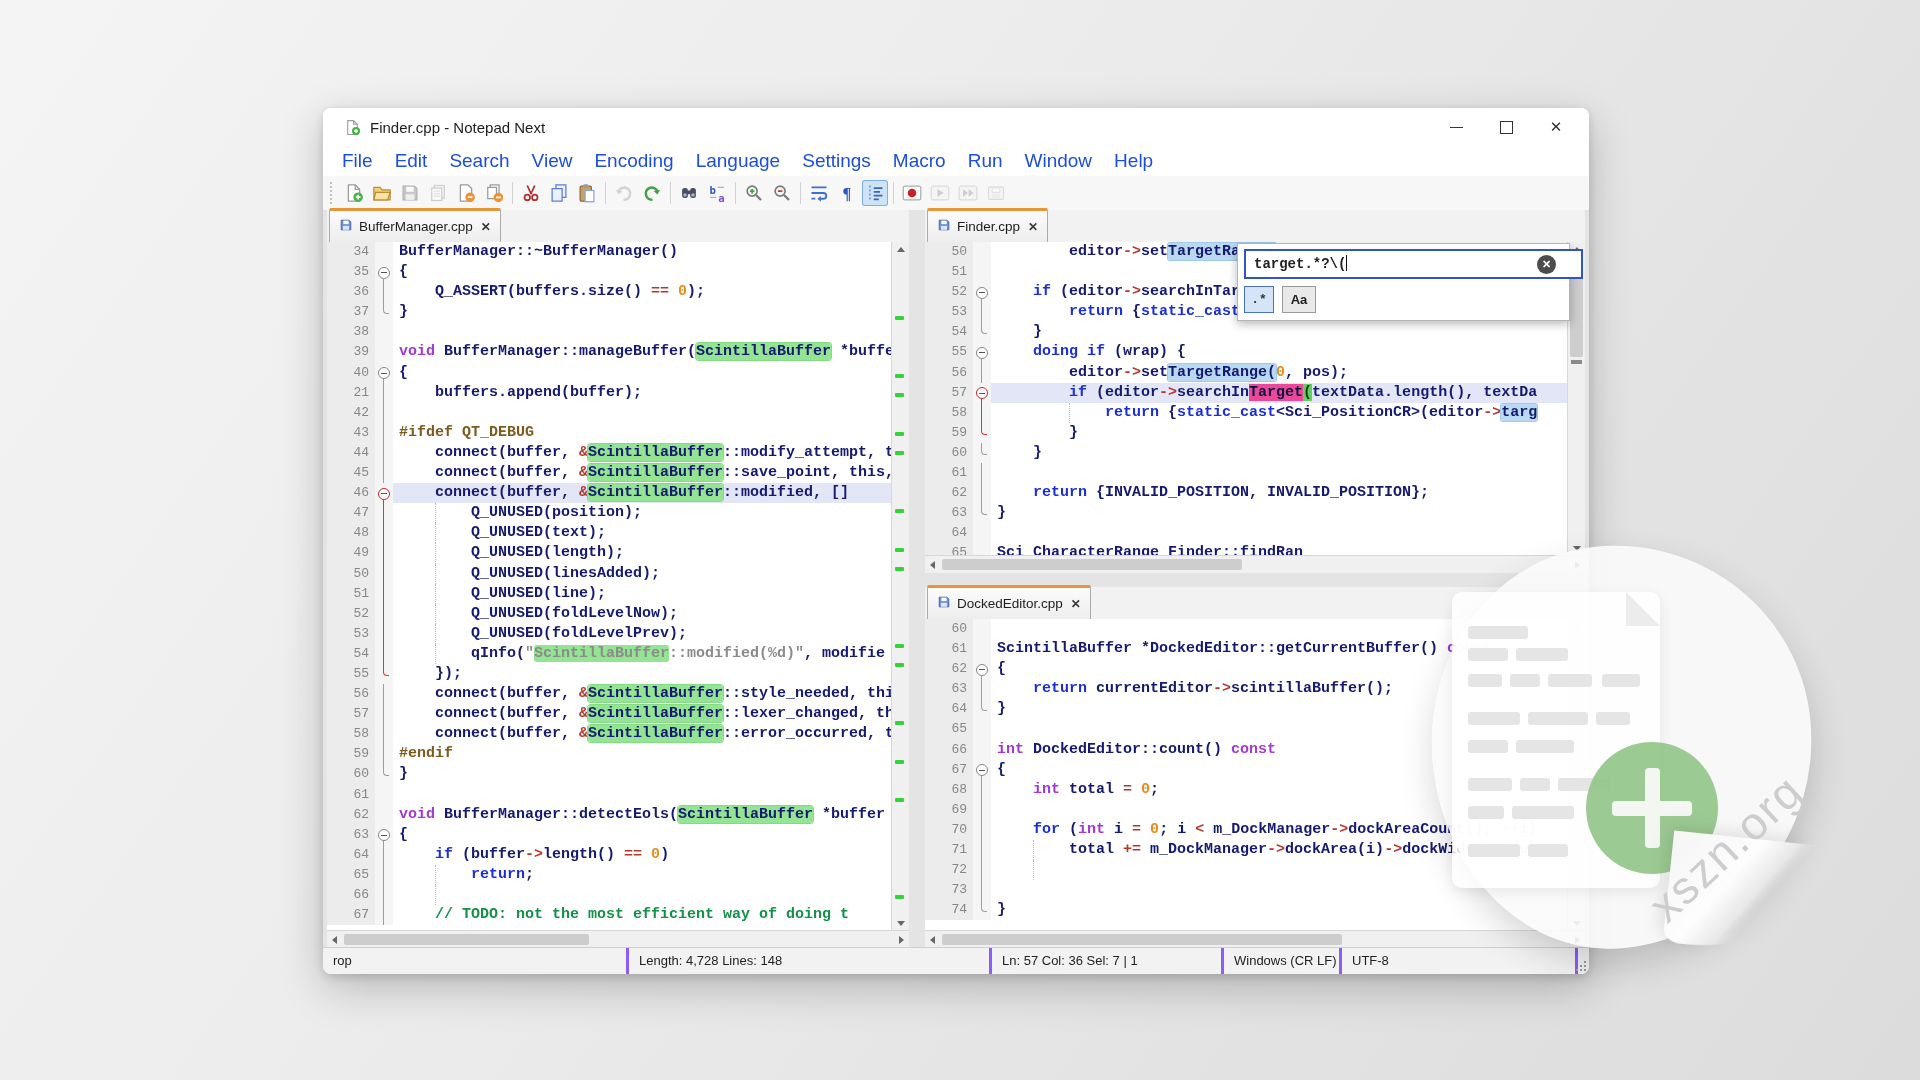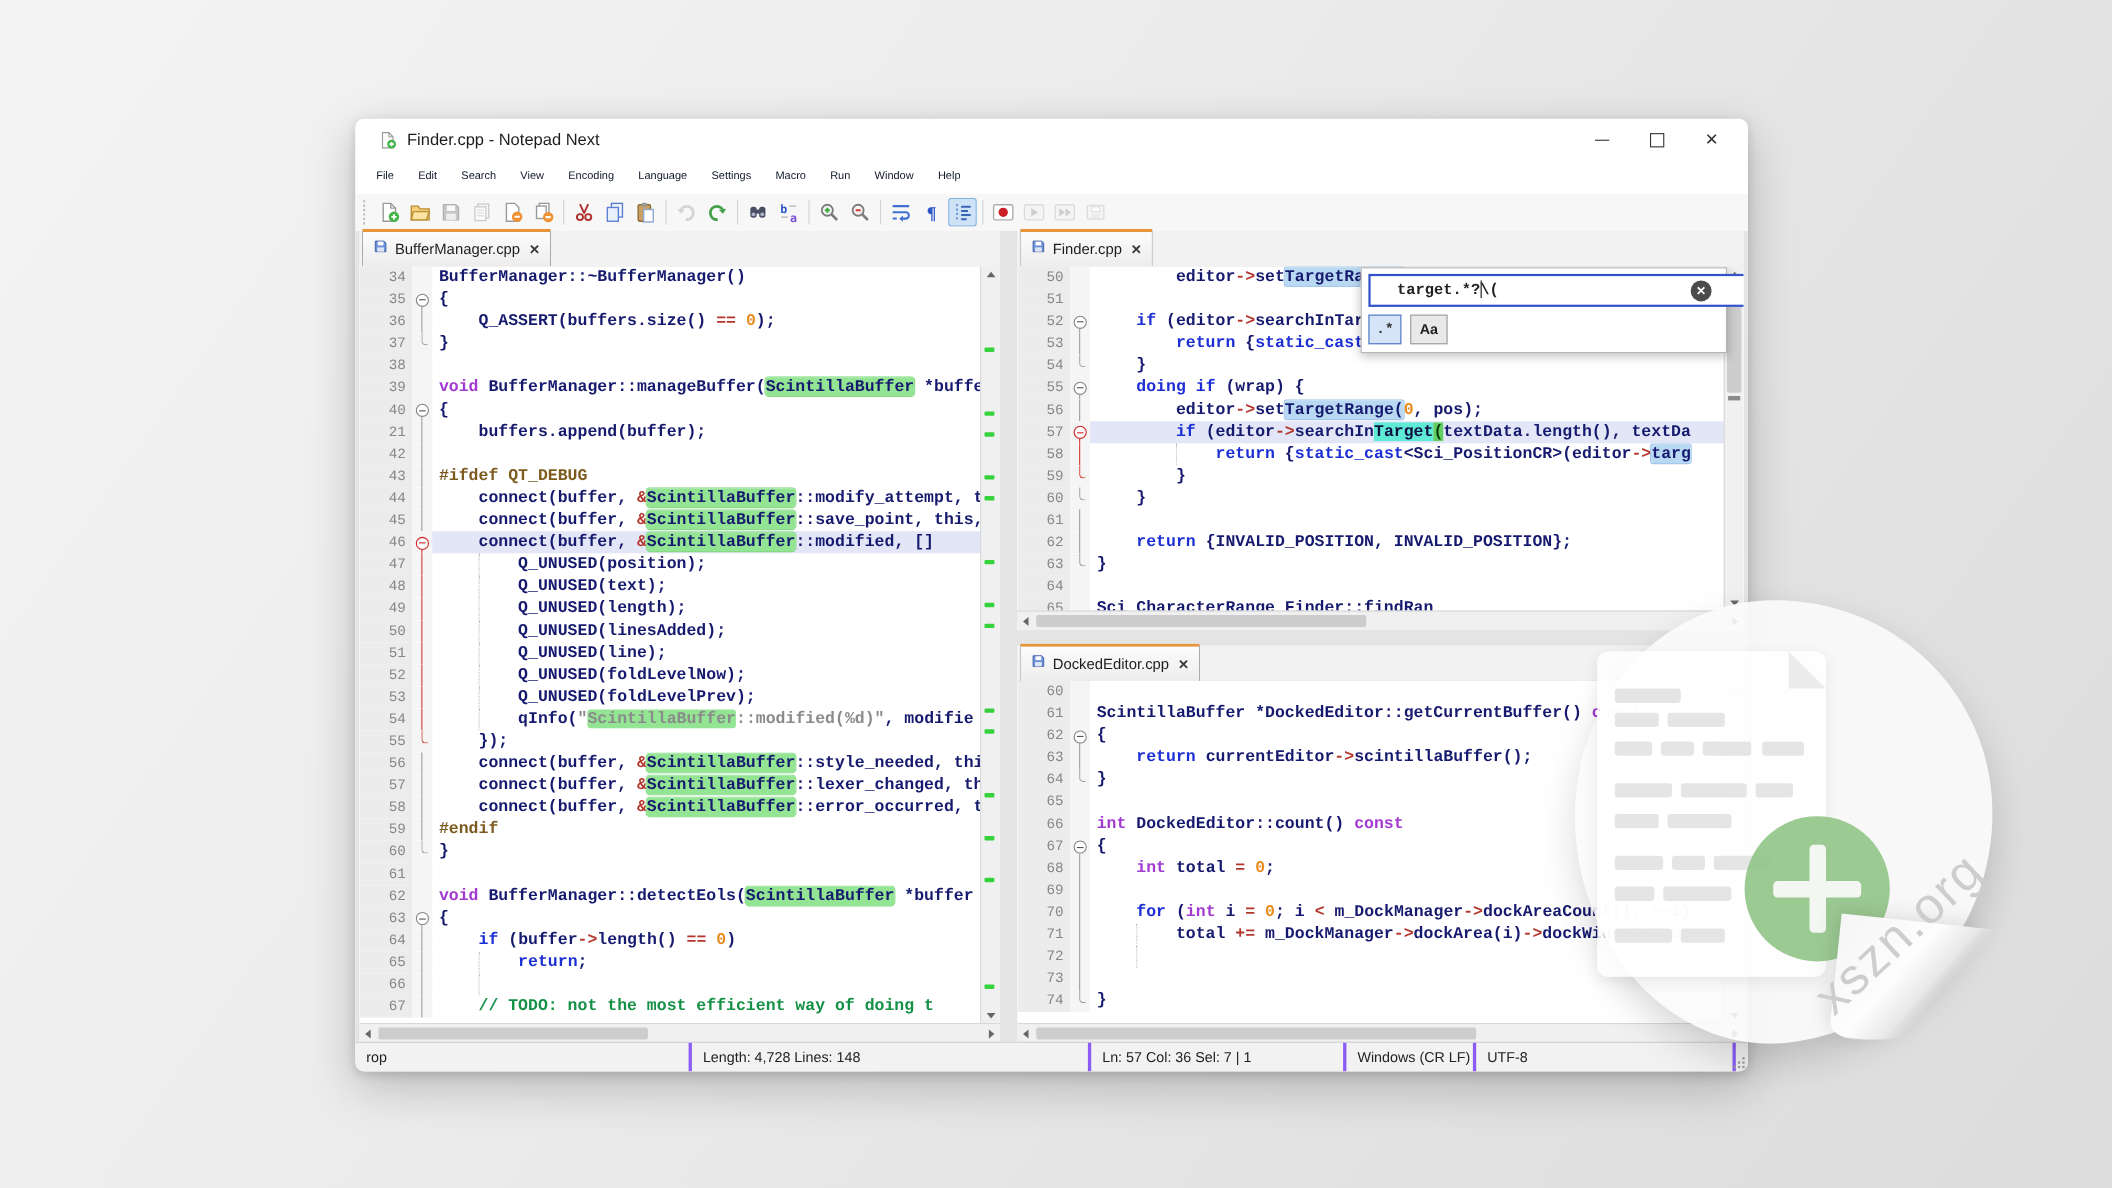--- a/index.html
+++ b/index.html
@@ -11,21 +11,21 @@
        border-radius:8px;box-shadow:0 14px 44px rgba(0,0,0,.22),0 3px 10px rgba(0,0,0,.14);overflow:hidden;}
   .titlebar{position:absolute;left:0;top:0;right:0;height:38px;background:#fff;display:flex;align-items:center;}
   .title-icon{width:17px;height:17px;margin-left:21px;}
   .title-text{margin-left:9px;font-size:15px;color:#1c1c1c;}
   .wincontrols{position:absolute;right:8px;top:0;height:38px;display:flex;}
   .wc{width:50px;height:38px;display:flex;align-items:center;justify-content:center;color:#222;cursor:default;}
   .wc-min i{display:block;width:13px;height:0;border-top:1.6px solid #333;}
   .wc-max i{display:block;width:11px;height:11px;border:1.6px solid #333;}
   .wc-close{font-size:15px;color:#333;}
   .menubar{position:absolute;left:0;top:38px;right:0;height:30px;background:#fff;display:flex;align-items:center;padding-left:8px;}
-  .menu-item{padding:0 11px;font-size:10px;color:#0f172a;line-height:30px;}
+  .menu-item{padding:0 11px;font-size:19px;color:#1d4ed8;line-height:30px;}
   .toolbar{position:absolute;left:0;top:68px;right:0;height:34px;background:#f7f7f7;border-bottom:1px solid #dcdcdc;
            display:flex;align-items:center;padding-left:4px;}
   .tb-handle{width:5px;height:22px;margin:0 3px;border-left:2px dotted #c2c2c2;}
   .tb-btn{width:26px;height:26px;margin:0 1px;display:flex;align-items:center;justify-content:center;border-radius:3px;}
   .tb-btn svg{width:20px;height:20px;}
   .tb-btn.disabled{filter:grayscale(1);opacity:.45;}
   .tb-btn.active{background:#cfe3f7;box-shadow:0 0 0 1px #7fb0de inset;}
   .tb-sep{width:0;height:22px;border-left:1px solid #d2d2d2;margin:0 4px;}
   
   .body{position:absolute;left:0;top:102px;right:0;height:738px;background:#e4e4e4;}
@@ -61,38 +61,38 @@
   .tk-k{color:#1c2fd4;font-weight:700;}
   .tk-t{color:#a23ad2;font-weight:700;}
   .tk-p{color:#7d5a1e;}
   .tk-c{color:#149146;}
   .tk-s{color:#8b8b8b;}
   .tk-n{color:#e88c1f;}
   .tk-o{color:#b4372e;}
   .tk-hg{background:#93e493;border-radius:3px;box-shadow:0 0 0 1px #86da86;}
   .tk-sg{color:#8b8b8b;background:#93e493;border-radius:3px;}
   .tk-hb{background:#b9d9f3;border-radius:2px;box-shadow:0 0 0 1px #a3c8ea;}
-  .tk-sel{background:#5eead4;color:#0d1040;}
+  .tk-sel{background:#ec4899;color:#0d1040;}
   .tk-br{background:#63cf63;color:#0b3d0b;}
   
   .vsb{position:absolute;right:0;top:0;bottom:0;width:17px;background:#f0f0f0;border-left:1px solid #d8d8d8;}
   .hsb{position:absolute;left:0;right:0;bottom:0;height:17px;background:#f0f0f0;border-top:1px solid #d8d8d8;}
   .sb-thumb{position:absolute;background:#cdcdcd;border-radius:2px;}
   .tri{width:0;height:0;position:absolute;}
   .tri-up{left:4.5px;top:5px;border-left:4px solid transparent;border-right:4px solid transparent;border-bottom:5px solid #666;}
   .tri-dn{left:4.5px;bottom:5px;border-left:4px solid transparent;border-right:4px solid transparent;border-top:5px solid #666;}
   .tri-lf{top:4.5px;left:5px;border-top:4px solid transparent;border-bottom:4px solid transparent;border-right:5px solid #666;}
   .tri-rt{top:4.5px;right:5px;border-top:4px solid transparent;border-bottom:4px solid transparent;border-left:5px solid #666;}
   .sb-mark{position:absolute;left:3px;width:9px;height:4px;background:#35d23c;border-radius:1px;}
   .splitter-v{position:absolute;top:0;bottom:0;background:#e4e4e4;}
   .splitter-h{position:absolute;background:#e4e4e4;}
   
   .popup{position:absolute;z-index:6;background:#fff;border:1px solid #b5b5b5;box-shadow:0 3px 9px rgba(0,0,0,.28);}
   .popup input{position:absolute;left:6px;top:5px;width:301px;height:26px;border:2px solid #3152c8;
-               font:600 14px "Liberation Mono",monospace;color:#222;padding:0 26px 0 24px;outline:none;background:#fff;}
+               font:600 14px "Liberation Mono",monospace;color:#222;padding:0 26px 0 8px;outline:none;background:#fff;}
   .caret{position:absolute;left:108px;top:11px;width:1px;height:16px;background:#111;z-index:7;}
   .clear-btn{position:absolute;right:13px;top:11px;width:19px;height:19px;border-radius:50%;background:#4c4c4c;
              color:#fff;font-size:11px;font-weight:bold;display:flex;align-items:center;justify-content:center;z-index:7;}
   .opt-regex{position:absolute;left:6px;top:42px;width:28px;height:25px;background:#d5e4f6;border:1px solid #4a72c4;
              font:700 13px "Liberation Mono",monospace;color:#333;display:flex;align-items:center;justify-content:center;}
   .opt-case{position:absolute;left:44px;top:42px;width:32px;height:25px;background:#e9e9e9;border:1px solid #9a9a9a;
             font:700 13px "Liberation Sans",sans-serif;color:#222;display:flex;align-items:center;justify-content:center;}
   
   .statusbar{position:absolute;left:0;bottom:0;right:0;height:26px;background:#f2f2f2;border-top:1px solid #cfcfcf;display:flex;}
   .st-cell{font-size:13px;color:#222;line-height:25px;padding-left:10px;overflow:hidden;white-space:nowrap;}

